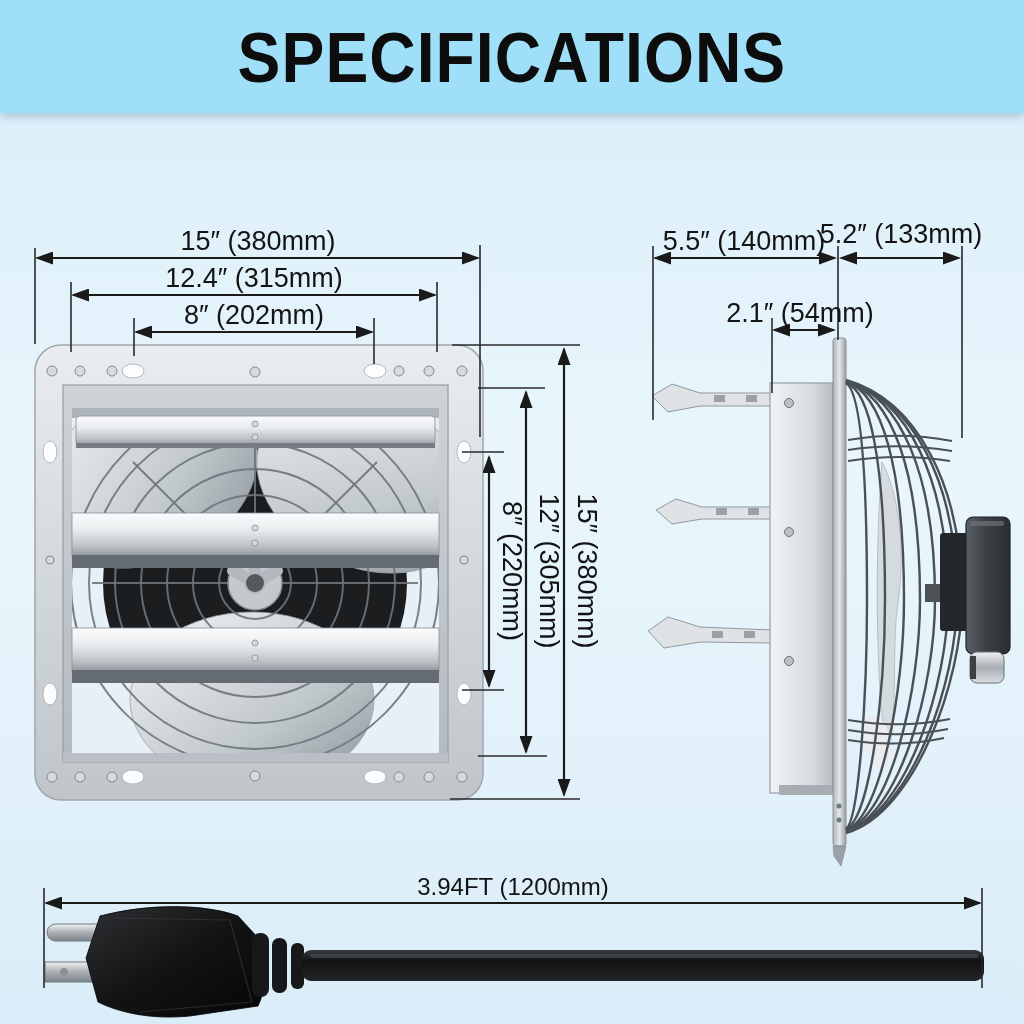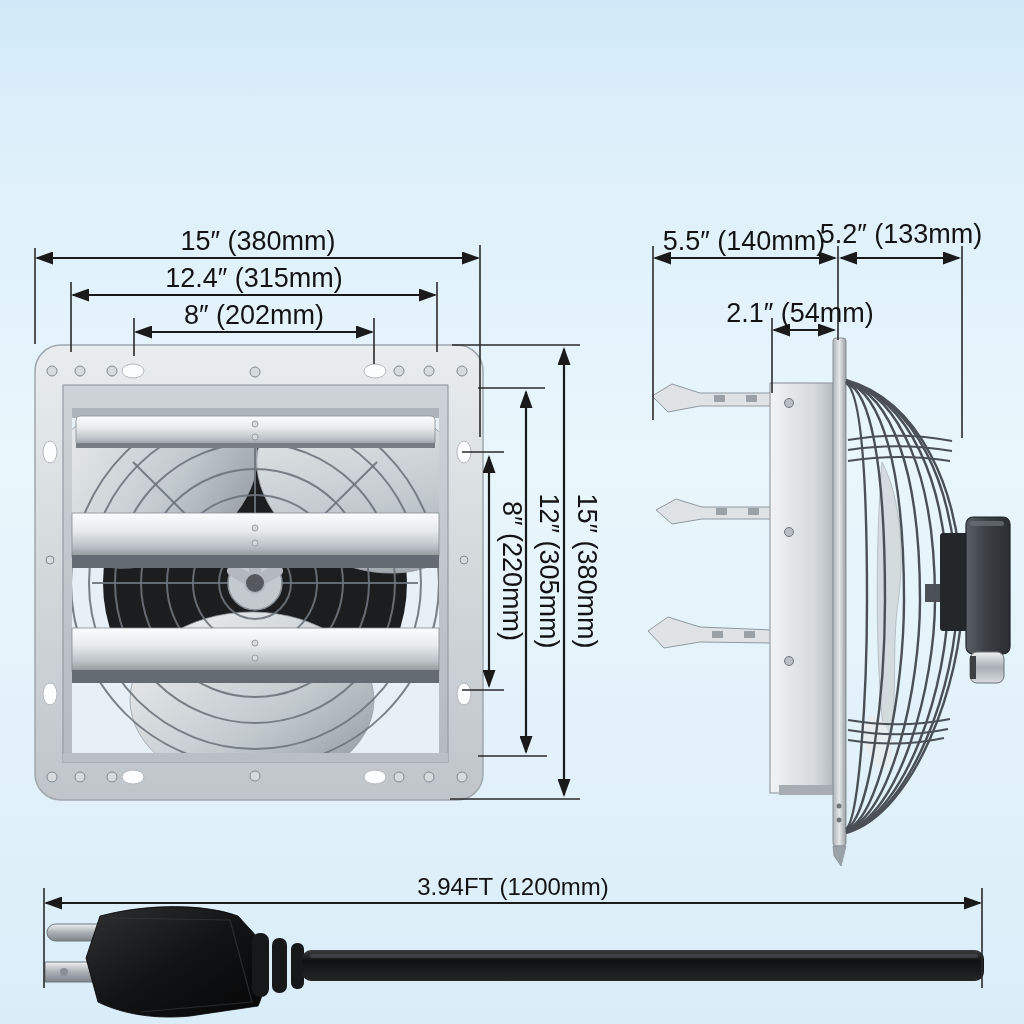--- a/index.html
+++ b/index.html
@@ -26,20 +26,23 @@
   .ext{stroke:#2a2a2a;stroke-width:1.6;fill:none;}
   .ring{stroke:#6d747b;stroke-width:2;fill:none;opacity:.9;}
   .wire{stroke:#4a5056;stroke-width:2.4;fill:none;}
   .band{stroke:#4a5056;stroke-width:2;fill:none;}
 </style>
 </head>
 <body>
 
 <div class="page">
 
+  <div class="header">
+    <h1>SPECIFICATIONS</h1>
+  </div>
 
   <div class="canvas">
   <svg width="1024" height="911" viewBox="0 113 1024 911">
     <defs>
       <marker id="arr" markerUnits="userSpaceOnUse" markerWidth="18" markerHeight="13" refX="16" refY="6.5" orient="auto-start-reverse">
         <path d="M0,0 L18,6.5 L0,13 z" fill="#1a1a1a"></path>
       </marker>
       <linearGradient id="plateGrad" x1="0" y1="0" x2="0" y2="1">
         <stop offset="0" stop-color="#e9edef"></stop>
             <stop offset="0.5" stop-color="#d3d8db"></stop>

